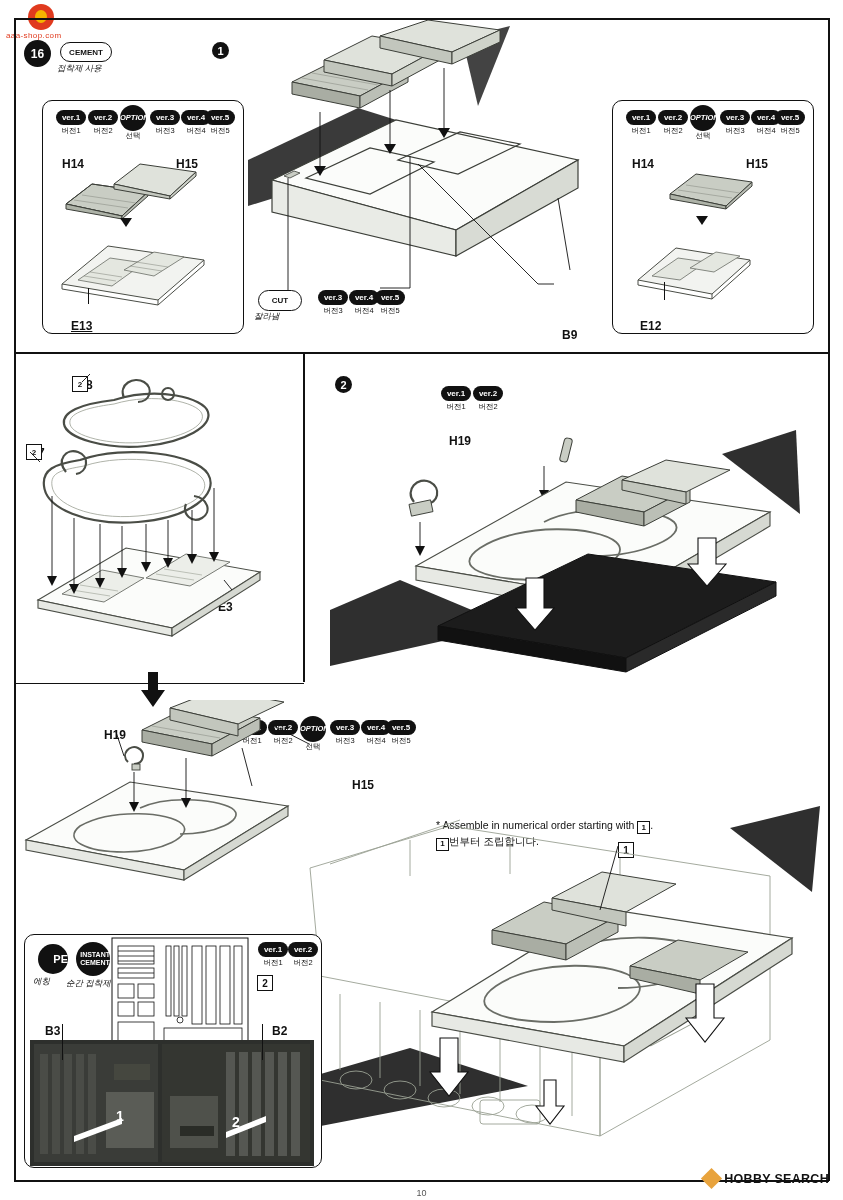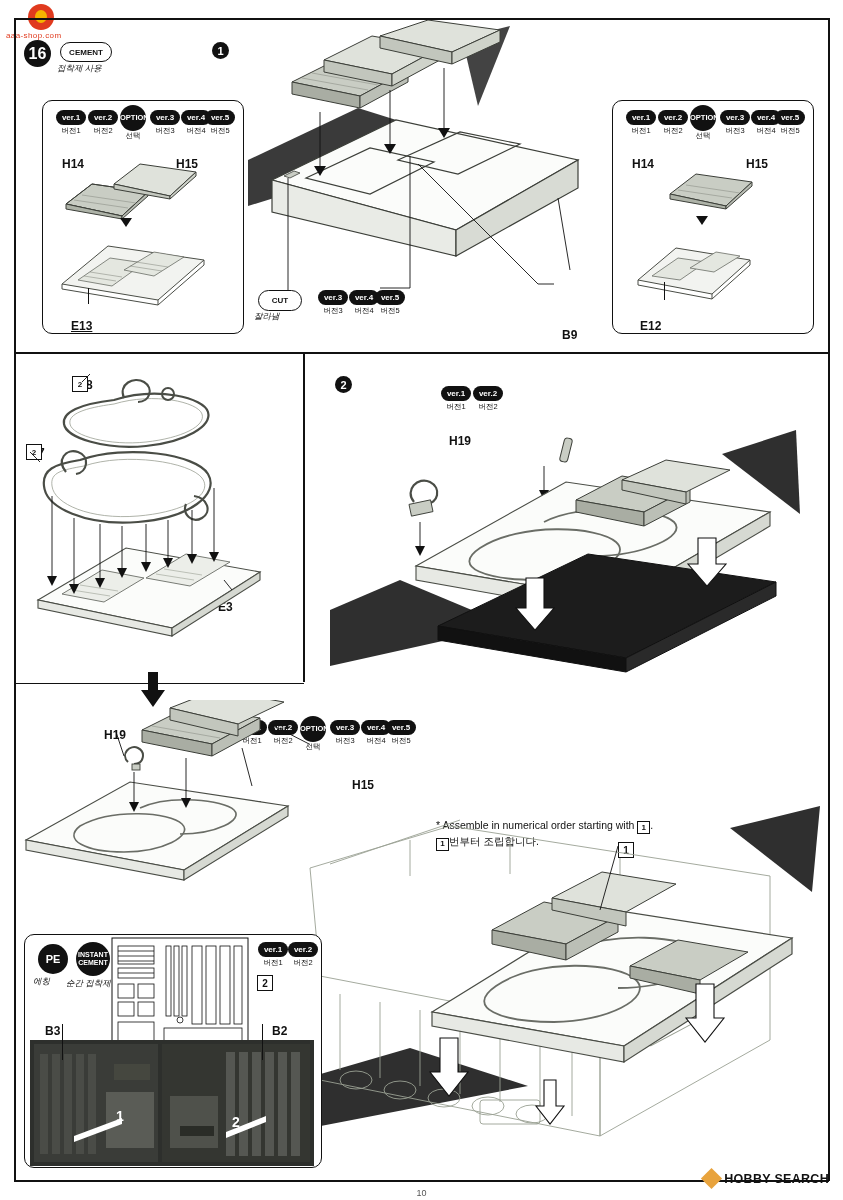--- a/index.html
+++ b/index.html
@@ -55,21 +55,21 @@
     background: #111;
     color: #fff;
     font-size: 11px;
     font-weight: bold;
     display: flex;
     align-items: center;
     justify-content: center;
   }
   .stepnum.big {
     width: 27px; height: 27px;
-    font-size: 16px;
+    font-size: 12px;
   }
   .stepbox {
     position: absolute;
     width: 14px; height: 14px;
     border: 1.5px solid #111;
     background: #fff;
     color: #111;
     font-size: 10px;
     font-weight: bold;
     display: flex;
@@ -123,31 +123,32 @@
     color: #111;
     margin-top: 1px;
   }
   .pill.option .cap {
     border-radius: 50%;
     width: 26px;
     height: 26px;
     line-height: 26px;
     margin: 0 auto;
     font-size: 7.5px;
+    font-style: italic;
   }
   .pill.option .sub { margin-top: 0; }
 
   .circlebadge {
     position: absolute;
     border-radius: 50%;
     background: #111;
     color: #fff;
     display: flex;
     align-items: center;
-    justify-content: center;
+    justify-content: flex-end;
     font-size: 8px;
     font-weight: bold;
     text-align: center;
   }
   .badgecap {
     position: absolute;
     font-size: 8.5px;
     color: #111;
     white-space: nowrap;
     font-style: italic;

